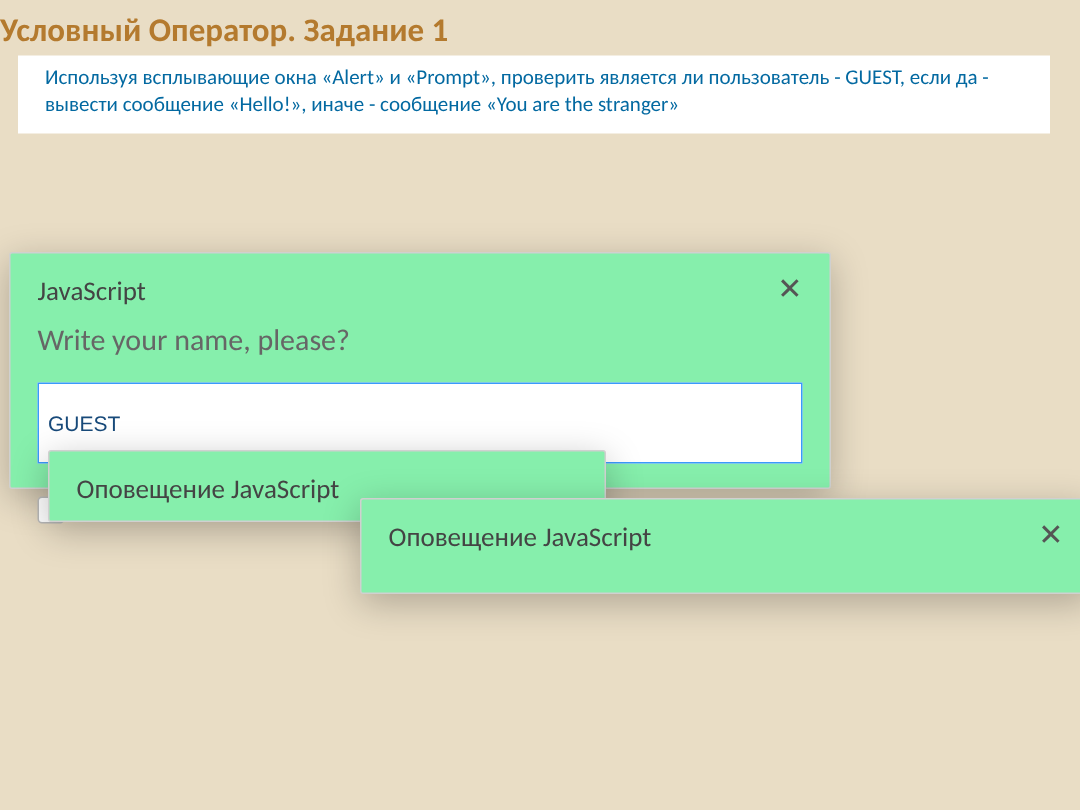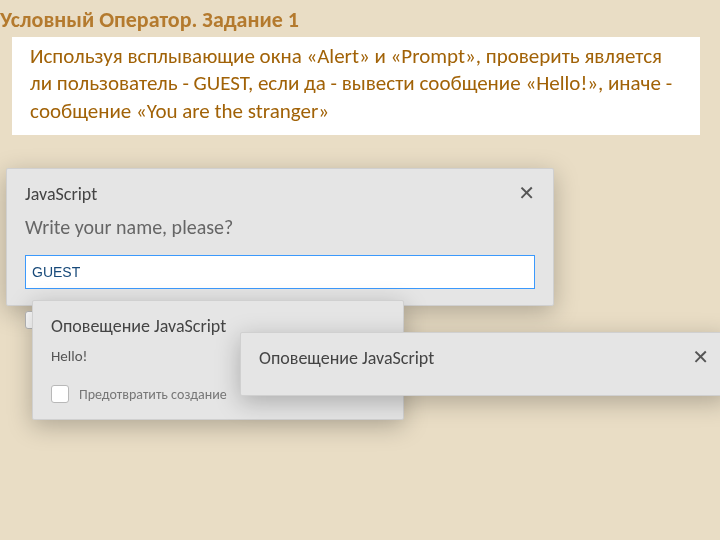--- a/index.html
+++ b/index.html
@@ -7,43 +7,43 @@
     width:720px;height:540px;
     background:#e9ddc5;
     font-family:"Segoe UI",Calibri,Arial,sans-serif;
     position:relative;overflow:hidden;box-sizing:border-box;
   }
   .title{
     color:#b47a2e;font-weight:bold;font-size:22px;
     padding-top:6px;
   }
   .task{
-    background:#fff;color:#a16207;font-size:21px;
+    background:#fff;color:#0369a1;font-size:14px;
     padding:6px 14px 10px 18px;margin:4px 20px 0 12px;
     line-height:1.3;
   }
   .dlg{
-    position:absolute;background:#e5e5e5;
+    position:absolute;background:#86efac;
     border:1px solid #d0d0d0;
     box-shadow:0 6px 24px rgba(0,0,0,.25);
     border-radius:2px;
   }
   .dlg .hdr{
     padding:14px 18px 10px 18px;color:#444;font-size:18px;
     display:flex;justify-content:space-between;align-items:flex-start;
   }
   .dlg .close{
     font-size:20px;color:#555;line-height:1;
     cursor:pointer;font-weight:normal;
   }
   .dlg .body{padding:0 18px 16px 18px;color:#555;}
   .prompt-label{font-size:20px;color:#666;margin-bottom:16px;}
   .prompt-input{
     width:100%;box-sizing:border-box;
-    border:1px solid #3b99fc;padding:8px 6px;font-size:14px;
+    border:1px solid #3b99fc;padding:18px 6px;font-size:14px;
     color:#184a7a;
   }
   .prompt-input::selection{background:#3b99fc;color:#fff}
   .msg{font-size:15px;color:#555;margin-bottom:20px;}
   .chk-row{display:flex;align-items:center;gap:10px;color:#777;font-size:14px;}
   .chk{
     width:16px;height:16px;border:1px solid #b8b8b8;border-radius:3px;
     background:#fff;flex:0 0 16px;
   }
   
@@ -74,27 +74,20 @@
     <div class="prompt-label">Write your name, please?</div>
     <input class="prompt-input" value="GUEST" style="">
   </div>
   <div class="stray-chk" style="left:18px;bottom:-24px"></div>
 </div>
 
 <div id="d2" class="dlg">
   <div class="hdr">
     <span>Оповещение JavaScript</span>
   </div>
-  <div class="body">
-    <div class="msg">Hello!</div>
-    <div class="chk-row">
-      <div class="chk"></div>
-      <span>Предотвратить создание</span>
-    </div>
-  </div>
 </div>
 
 <div id="d3" class="dlg">
   <div class="hdr">
     <span>Оповещение JavaScript</span>
     <span class="close">✕</span>
   </div>
   <div class="body">
   </div>
 </div>

